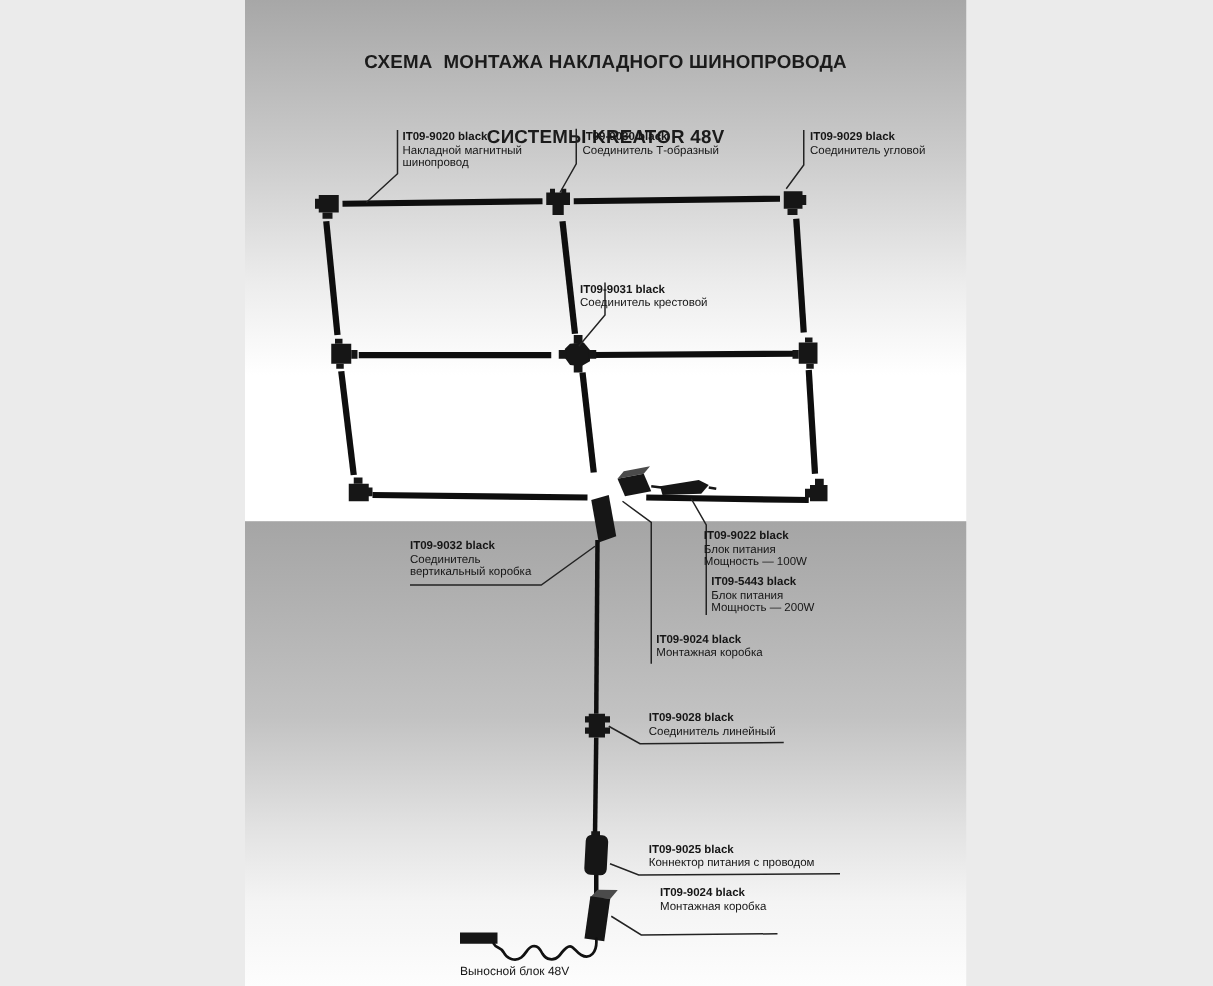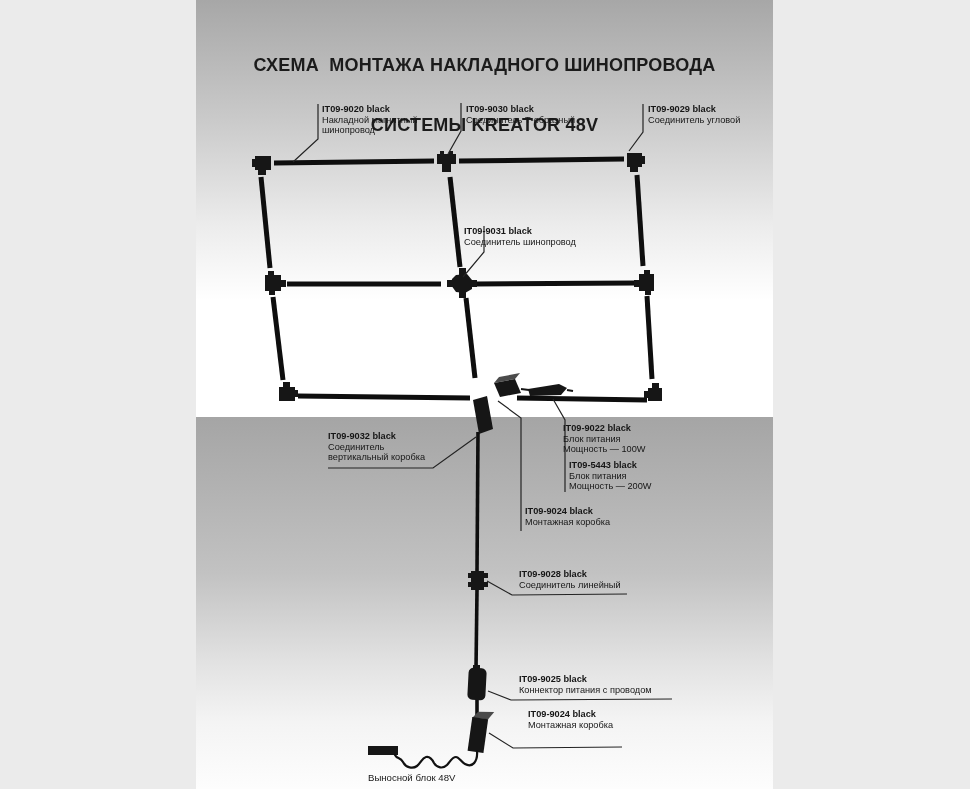--- a/index.html
+++ b/index.html
@@ -13,22 +13,22 @@
   .content-col{position:absolute;left:196px;top:0;width:577px;height:789px;}
   .bg-top{
     position:absolute;left:0;top:0;width:577px;height:417px;
     background:linear-gradient(180deg,#a7a7a7 0%,#c9c9c9 28%,#ececec 54%,#ffffff 72%,#ffffff 100%);
   }
   .bg-bottom{
     position:absolute;left:0;top:417px;width:577px;height:372px;
     background:linear-gradient(180deg,#a5a5a5 0%,#b4b4b4 22%,#c2c2c2 42%,#e2e2e2 66%,#f4f4f4 82%,#fdfdfd 100%);
   }
   .title{
-    position:absolute;left:196px;top:15px;width:577px;
-    text-align:center;font-weight:bold;font-size:18px;line-height:20px;
+    position:absolute;left:196px;top:0;width:577px;
+    text-align:center;font-weight:bold;font-size:15px;line-height:20px;
     letter-spacing:.2px;color:#1b1b1b;white-space:pre;
   }
   svg.diagram{position:absolute;left:0;top:0;}
   .callout{
     position:absolute;font-size:9.2px;line-height:10.6px;
     color:#161616;white-space:nowrap;
   }
   .callout .code{font-weight:bold;}
   .plain-label{
     position:absolute;font-size:9.6px;line-height:11px;color:#161616;white-space:nowrap;
@@ -191,21 +191,21 @@
     <div>Соединитель Т-образный</div>
   </div>
 
   <div class="callout" style="left:648px;top:104px">
     <div class="code">IT09-9029 black</div>
     <div>Соединитель угловой</div>
   </div>
 
   <div class="callout" style="left:464px;top:226px">
     <div class="code">IT09-9031 black</div>
-    <div>Соединитель шинопровод</div>
+    <div>Соединитель крестовой</div>
   </div>
 
   <div class="callout" style="left:328px;top:431px">
     <div class="code">IT09-9032 black</div>
     <div>Соединитель</div>
     <div>вертикальный коробка</div>
   </div>
 
   <div class="callout" style="left:563px;top:423px">
     <div class="code">IT09-9022 black</div>

